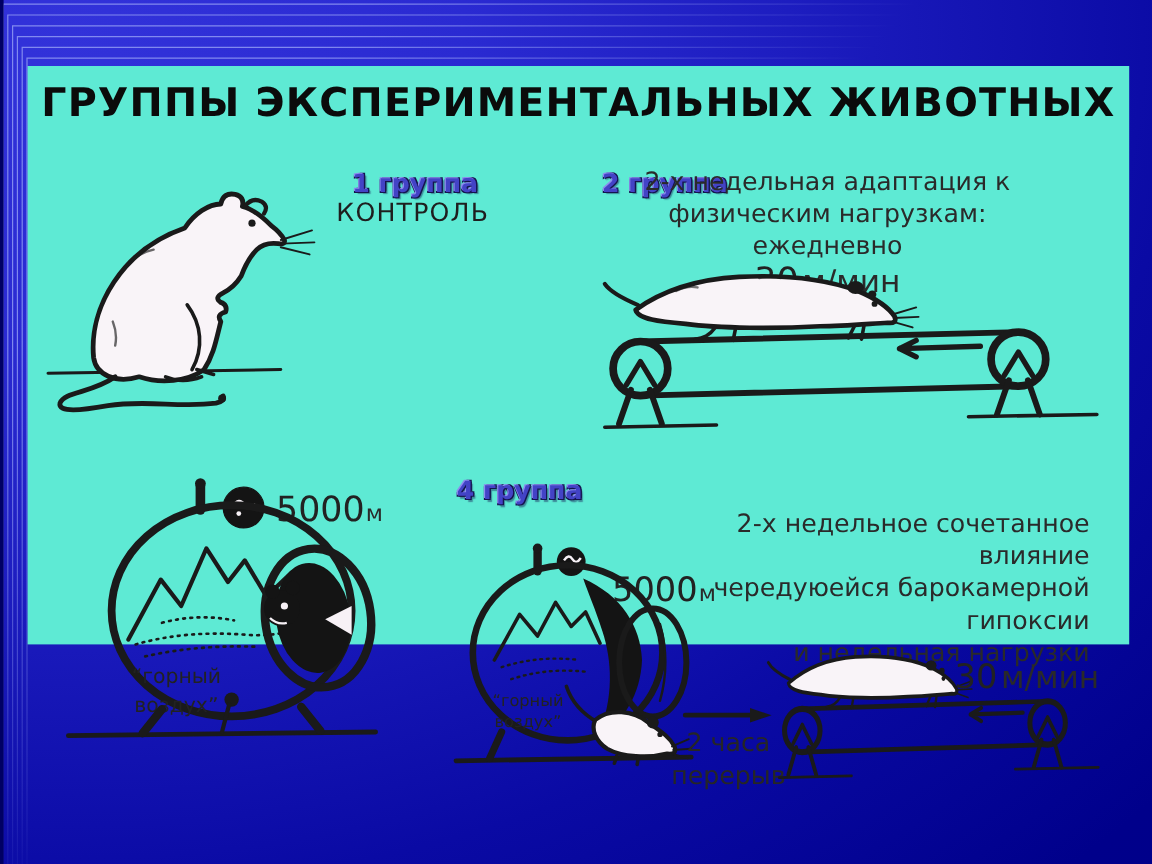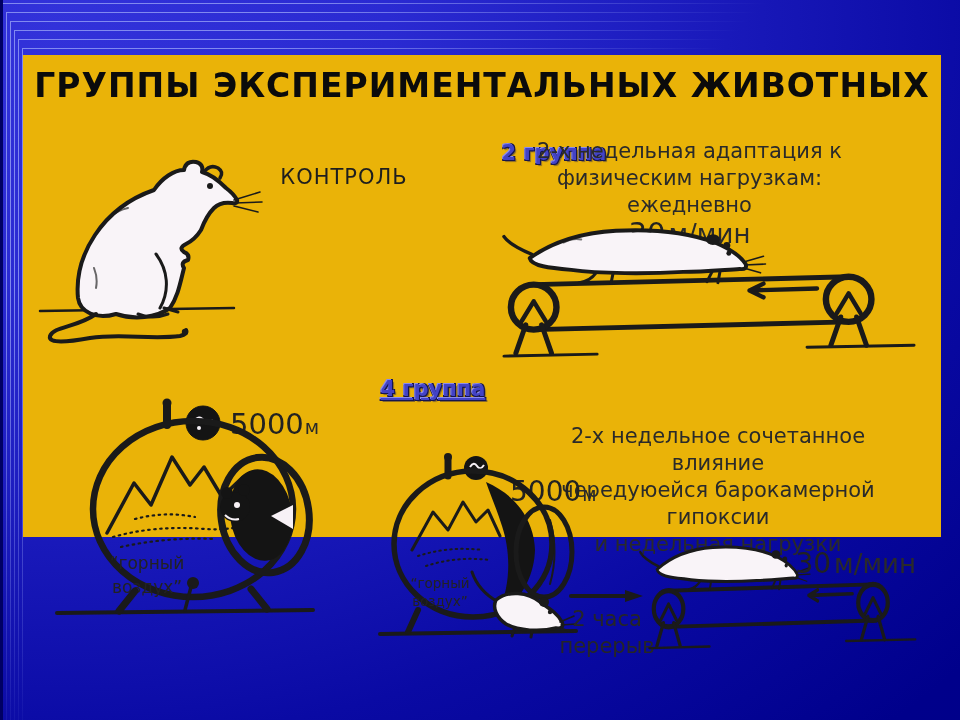--- a/index.html
+++ b/index.html
@@ -11,30 +11,30 @@
         #3232da 0%, #2a2ad2 22%, #1d1dc0 40%, #0a0aa4 62%, #00008b 82%, #000086 100%);}
   .bg-left-edge{position:absolute;left:0;top:0;width:3px;height:100%;background:#000063;}
   .corner-lines{position:absolute;inset:0;pointer-events:none;
       -webkit-mask:linear-gradient(135deg,#000 0%,#000 18%,transparent 46%);
       mask:linear-gradient(135deg,#000 0%,#000 18%,transparent 46%);}
   .corner-lines div{position:absolute;right:0;bottom:0;
       border-left:1px solid rgba(150,160,245,.8);
       border-top:1px solid rgba(150,160,245,.8);}
   
   .slide{position:absolute;left:23px;top:55px;width:918px;height:482px;
-         background:#eab308;color:#262626;}
+         background:#5eead4;color:#262626;}
   .abs{position:absolute;}
   .title{margin:0;position:absolute;left:0;top:11px;width:100%;text-align:center;
          font-size:33px;font-weight:800;letter-spacing:1px;color:#0b0b0b;white-space:nowrap;}
   .glabel{position:absolute;font-size:21px;font-weight:bold;color:#4343c6;text-align:center;
           text-shadow:1px 1px 0 #15154e,-1px -1px 0 #8b8bee,1px -1px 0 #15154e,-1px 1px 0 #15154e,2px 2px 1px rgba(20,20,80,.45);}
   .caption{position:absolute;font-size:21px;letter-spacing:1px;color:#1e1e1e;text-align:center;}
   .tblock{position:absolute;font-size:21px;line-height:27px;color:#2a2a2a;}
   .t-right{text-align:center;}
-  .t-center{text-align:center;}
+  .t-center{text-align:right;}
   .speed .big,.alt .big{font-size:29px;color:#222;}
   .speed .unit,.alt .unit{font-size:26px;color:#2a2a2a;margin-left:3px;}
   .alt .unit{font-size:19px;margin-left:1px;}
   .alt{white-space:nowrap;}
   .speedline{margin-top:1px;}
   .breakblock{position:absolute;text-align:center;font-size:21px;line-height:27px;color:#262626;}
   svg.art{position:absolute;overflow:visible;}
   svg .ink{stroke:#1a1a1a;fill:none;stroke-linecap:round;stroke-linejoin:round;}
   svg .fillink{fill:#1a1a1a;stroke:none;}
   svg .body{fill:#f9f4f8;stroke:#1a1a1a;stroke-linecap:round;stroke-linejoin:round;}
@@ -53,20 +53,21 @@
       <div style="left:18px;top:39px;"></div>
       <div style="left:22px;top:48px;"></div>
     </div>
     <div class="bg-left-edge"></div>
   </div>
 
   <div class="slide">
 
     <h1 class="title">ГРУППЫ ЭКСПЕРИМЕНТАЛЬНЫХ ЖИВОТНЫХ</h1>
 
+    <div class="glabel" style="left:238px;top:86px;width:170px;">1 группа</div>
     <div class="caption" style="left:236px;top:110px;width:170px;">КОНТРОЛЬ</div>
 
     <svg class="art" style="left:15px;top:103px;" width="234" height="190" viewBox="0 0 234 190">
       <path class="ink" stroke-width="2.5" d="M 2 153 L 196 150"></path>
       <g>
         <path class="body" stroke-width="4" d="M 40 140 C 36 98 64 50 116 32 C 124 20 136 12 146 12 Q 148 2 158 4 Q 166 6 164 14 C 172 16 180 22 188 30 Q 196 36 199 42 Q 200 46 194 45 C 186 44 180 46 176 50 C 170 56 166 64 163 72 C 158 80 152 84 148 86 Q 140 90 146 94 Q 152 96 150 102 Q 142 104 146 110 C 142 126 140 138 132 150 C 118 160 96 162 78 156 C 58 162 42 154 40 140 Z"></path>
         <path class="ink" stroke-width="3.5" d="M 166 14 Q 172 6 180 10 Q 186 14 182 20"></path>
         <path class="ink" stroke-width="3" d="M 118 96 C 130 112 132 132 122 150"></path>
         <path class="ink" stroke-width="3" d="M 100 156 q 14 6 30 0 M 126 150 l 14 4"></path>
         <path class="ink" stroke-width="1.6" d="M 196 42 L 222 34 M 197 45 L 224 44 M 196 48 L 220 54"></path>
@@ -145,21 +146,21 @@
         <circle cx="182" cy="108" r="3" fill="#f7f1f6"></circle>
         <path d="M 170 118 q 6 6 14 4" stroke="#f7f1f6" stroke-width="2" fill="none"></path>
       </g>
       <g>
         <path class="ink" stroke-width="7" d="M 80 194 L 64 214 M 196 192 L 212 212"></path>
         <circle class="fillink" cx="138" cy="186" r="6"></circle>
         <path class="ink" stroke-width="3.5" d="M 136 190 L 130 213"></path>
       </g>
     </svg>
 
-    <div class="glabel" style="left:325px;top:322px;width:170px;text-decoration:underline;">4 группа</div>
+    <div class="glabel" style="left:325px;top:342px;width:170px;">4 группа</div>
 
     <div class="tblock t-center" style="left:505px;top:368px;width:380px;">
       <div>2-х недельное сочетанное влияние</div>
       <div>чередуюейся барокамерной гипоксии</div>
       <div>и недельная нагрузки</div>
     </div>
 
     <div class="alt abs" style="left:487px;top:420px;">
       <span class="big" style="font-size:28px;">5000</span><span class="unit">м</span>
     </div>

